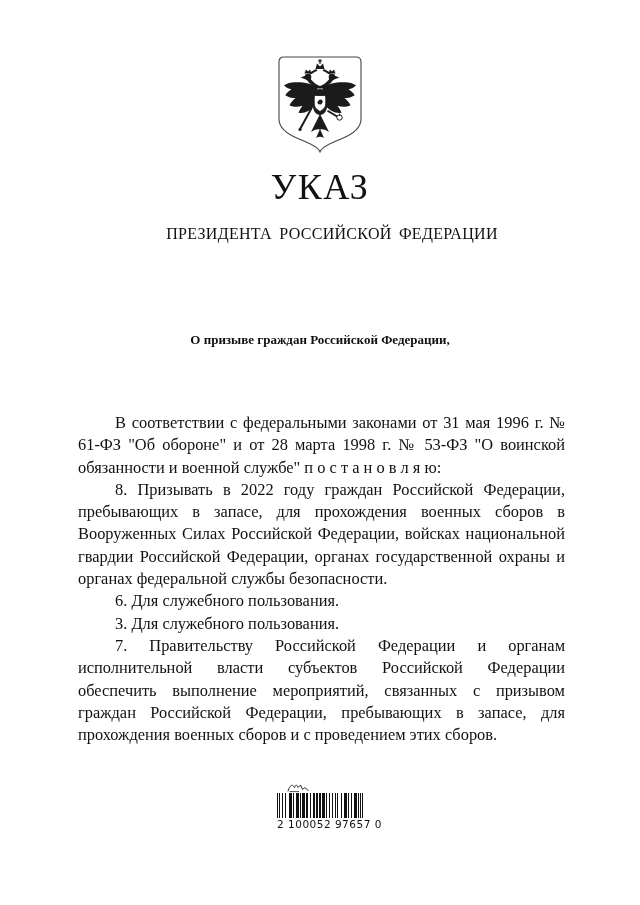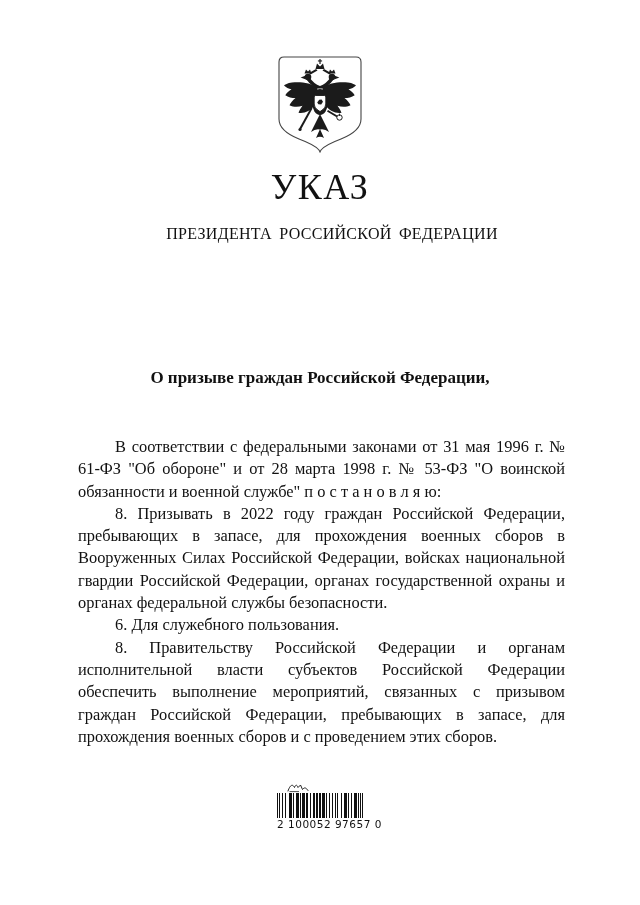--- a/index.html
+++ b/index.html
@@ -25,26 +25,25 @@
   .issuer{
     position:absolute;left:0;top:212px;width:640px;
     text-align:center;
     font-size:16px;line-height:1.2;
     letter-spacing:0.3px;word-spacing:3px;
     font-weight:normal;margin:12px;
   }
   .subject{
     position:absolute;left:60px;top:329px;width:520px;
     text-align:center;
-    font-size:17px;line-height:21px;
+    font-size:13px;line-height:21px;
     font-weight:bold;
-    margin-top:38px;
   }
   .body-text{
-    position:absolute;left:78px;top:436px;width:487px;
+    position:absolute;left:78px;top:412px;width:487px;
     font-size:16.4px;line-height:22.3px;
     text-align:justify;
   }
   .body-text p{
     margin:0;
     text-indent:37px;
   }
   .barcode{
     position:absolute;left:277px;top:782px;width:88px;
   }
@@ -123,21 +122,22 @@
   <h2 class="issuer">ПРЕЗИДЕНТА РОССИЙСКОЙ ФЕДЕРАЦИИ</h2>
 
   <div class="subject">
     <div>О призыве граждан Российской Федерации,</div>
   </div>
 
   <div class="body-text">
     <p>В соответствии с федеральными законами от 31 мая 1996 г. № 61-ФЗ "Об обороне" и от 28 марта 1998 г. № 53-ФЗ "О воинской обязанности и военной службе" п о с т а н о в л я ю:</p>
     <p>8. Призывать в 2022 году граждан Российской Федерации, пребывающих в запасе, для прохождения военных сборов в Вооруженных Силах Российской Федерации, войсках национальной гвардии Российской Федерации, органах государственной охраны и органах федеральной службы безопасности.</p>
     <p>6. Для служебного пользования.</p>
-    <p>8. Правительству Российской Федерации и органам исполнительной власти субъектов Российской Федерации обеспечить выполнение мероприятий, связанных с призывом граждан Российской Федерации, пребывающих в запасе, для прохождения военных сборов и с проведением этих сборов.</p>
+    <p>3. Для служебного пользования.</p>
+    <p>7. Правительству Российской Федерации и органам исполнительной власти субъектов Российской Федерации обеспечить выполнение мероприятий, связанных с призывом граждан Российской Федерации, пребывающих в запасе, для прохождения военных сборов и с проведением этих сборов.</p>
   </div>
 
   <div class="barcode">
     <svg class="barcode-mark" viewBox="0 0 24 11" xmlns="http://www.w3.org/2000/svg" aria-hidden="true">
       <path d="M2 9 C4 3 6.5 1.5 8.5 5.5 C9.5 2.5 11 2.5 12 5.5 L14.5 3 L16.5 7.5 C18.5 5 20 5.5 22 8.5" fill="none" stroke="#222222" stroke-width="1" stroke-linecap="round"></path>
       <path d="M3.5 9.6 H13" fill="none" stroke="#222222" stroke-width="0.8"></path>
     </svg>
     <svg id="barcode-bars" class="barcode-bars" viewBox="0 0 95 24" preserveAspectRatio="none" shape-rendering="crispEdges" xmlns="http://www.w3.org/2000/svg" aria-hidden="true">
         <rect x="0" y="0" width="1" height="24" fill="#111111"></rect>
         <rect x="2" y="0" width="1" height="24" fill="#111111"></rect>

